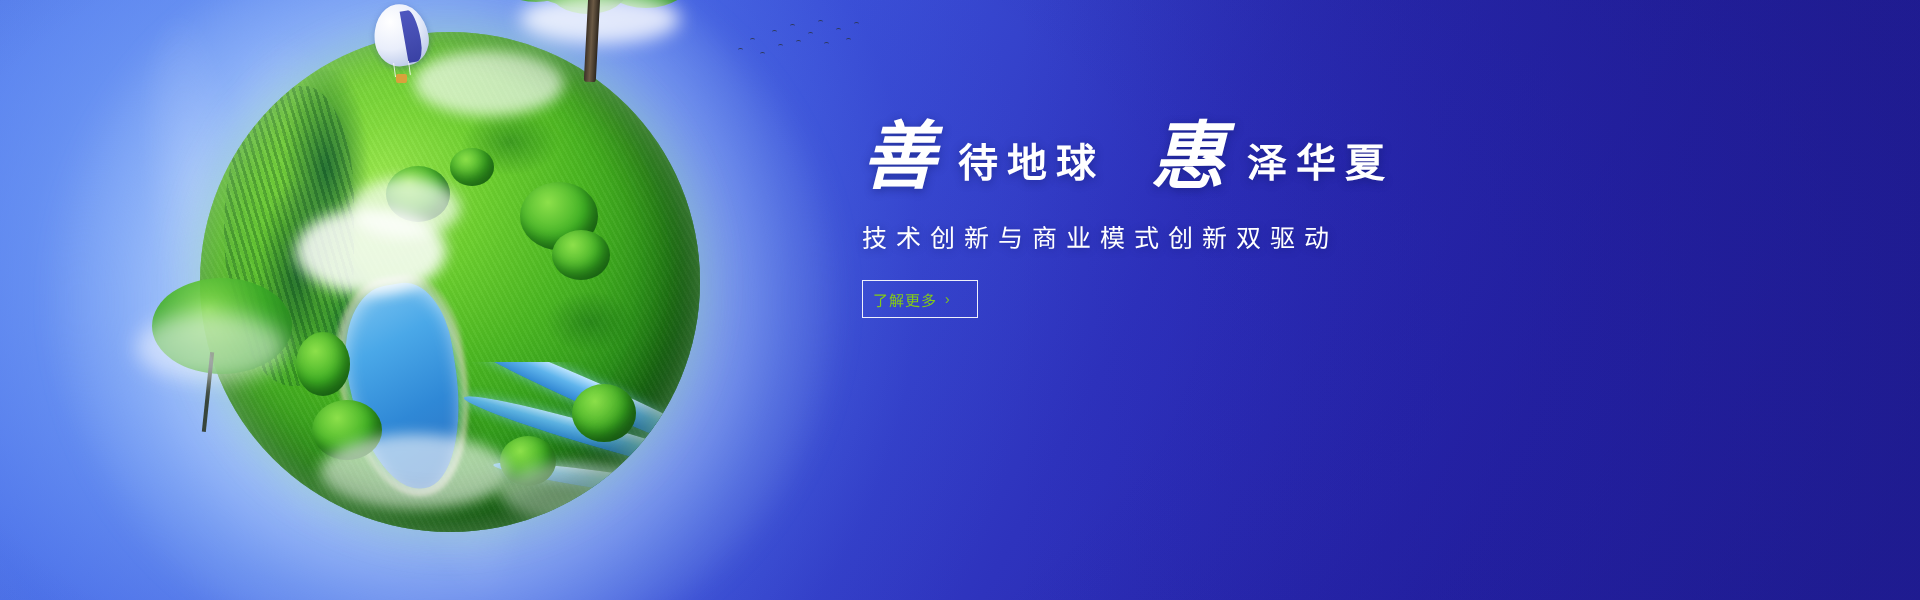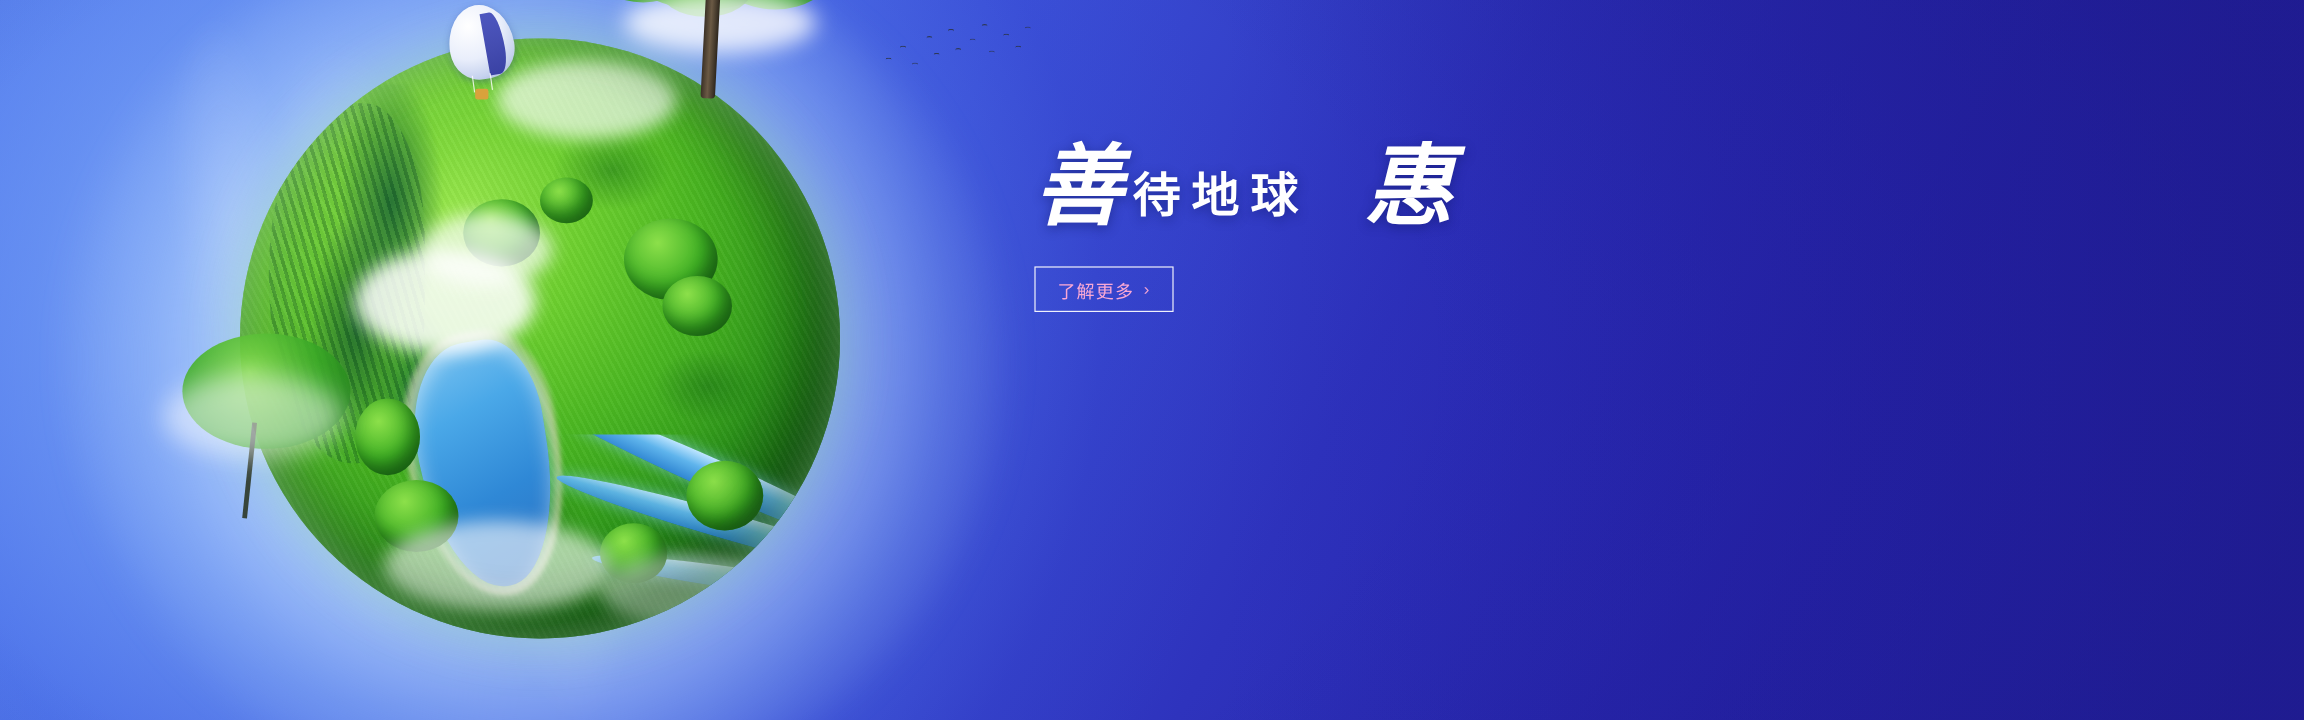--- a/index.html
+++ b/index.html
@@ -145,29 +145,29 @@
   .birds span{position:absolute;width:5px;height:3px;
     border-top:1.6px solid #2b3340;border-radius:50% 50% 0 0;opacity:.85;}
 
   
   .content{position:absolute;left:862px;top:120px;width:720px;color:#fff;}
   .headline{display:flex;align-items:flex-end;white-space:nowrap;
     text-shadow:0 2px 10px rgba(10,20,90,.45);line-height:1;}
   .hl-big{font-family:"Liberation Serif","DejaVu Serif",serif;font-size:74px;font-weight:700;
     font-style:italic;letter-spacing:2px;padding-bottom:2px;}
   .hl-small{font-family:"Liberation Serif","DejaVu Serif",serif;font-size:40px;font-weight:700;
-    letter-spacing:9px;padding-bottom:12px;padding-left:6px;}
+    letter-spacing:9px;padding-bottom:12px;padding-left:6px;margin-left:14px;}
   .hl-gap{display:inline-block;width:46px;}
   .subtitle{margin-top:22px;font-size:25px;letter-spacing:9px;font-weight:400;
     text-shadow:0 1px 8px rgba(10,20,90,.4);white-space:nowrap;}
   .desc{margin-top:18px;font-size:17px;letter-spacing:.4px;color:#eef2ff;font-weight:400;
     text-shadow:0 1px 6px rgba(10,20,90,.4);white-space:nowrap;}
-  .cta{margin-top:26px;display:inline-flex;align-items:center;justify-content:center;gap:8px;
+  .cta{margin-top:26px;display:inline-flex;align-items:center;justify-content:flex-start;gap:8px;
     width:116px;height:38px;border:1px solid rgba(255,255,255,.92);background:transparent;
-    color:#f9a8d4;font-size:15px;letter-spacing:1px;cursor:pointer;padding:0 10px;}
+    color:#84cc16;font-size:15px;letter-spacing:1px;cursor:pointer;padding:0 10px;}
   .cta .chev{font-size:14px;line-height:1;opacity:.95;}
 </style>
 </head>
 <body>
 
 <div class="banner">
 
   <div class="bg-base"></div>
   <div class="bg-glow"></div>
   <div class="bg-cloudband"></div>
@@ -249,22 +249,24 @@
 
   <div class="bg-vignette"></div>
 
   <div class="content">
 
     <div class="headline">
       <span class="hl-big">善</span>
       <span class="hl-small">待地球</span>
       <span class="hl-gap"></span>
       <span class="hl-big">惠</span>
-    </div>
-
+      <span class="hl-small">泽华夏</span>
+    </div>
+
+    <div class="subtitle">技术创新与商业模式创新双驱动</div>
 
     <button class="cta">
       <span>了解更多</span>
       <span class="chev">›</span>
     </button>
 
   </div>
 </div>
 
 </body></html>

